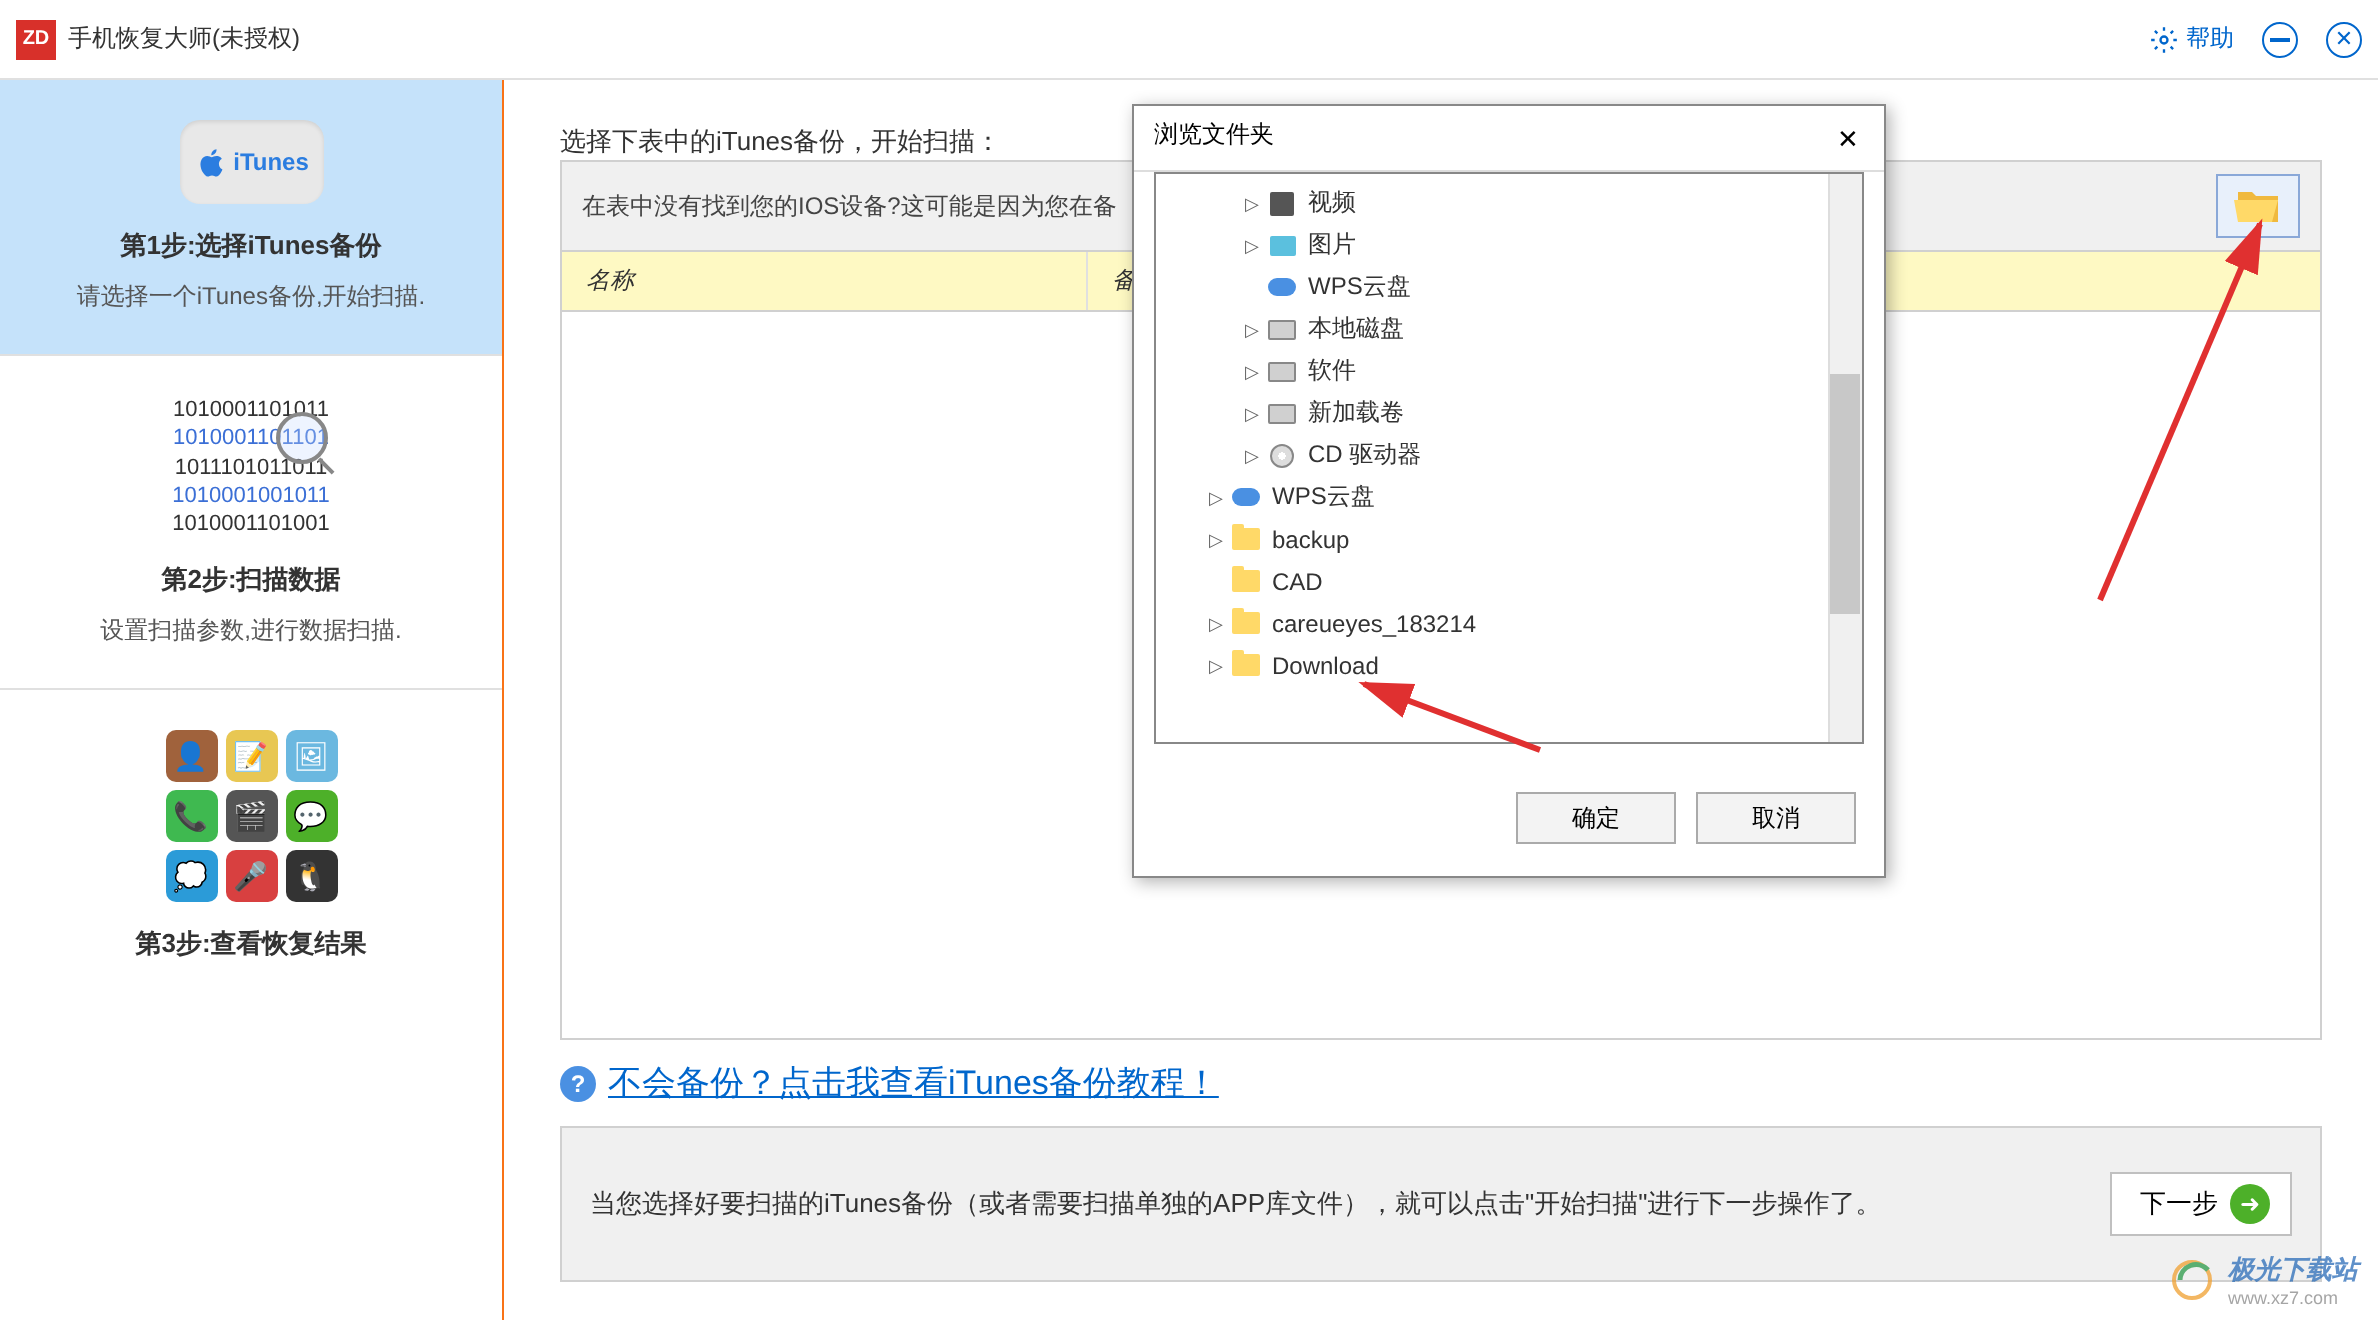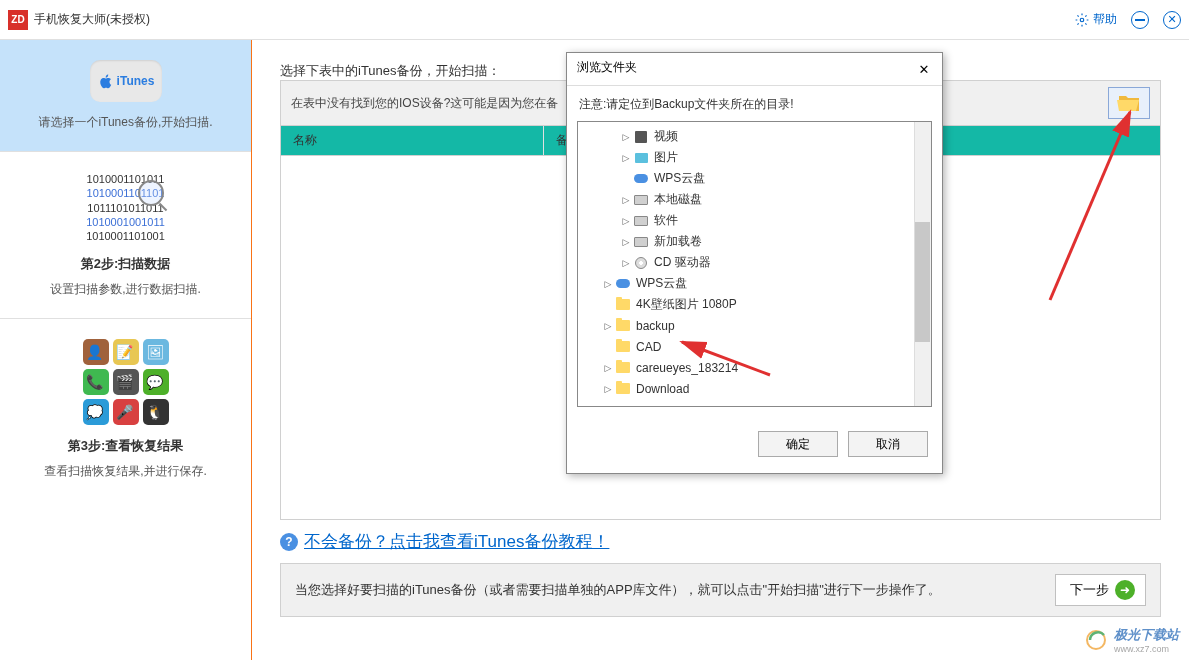--- a/index.html
+++ b/index.html
@@ -31,31 +31,31 @@
 .app-grid { display: grid; grid-template-columns: repeat(3, 26px); grid-template-rows: repeat(3, 26px); gap: 4px; justify-content: center; }
 .app-tile { width: 26px; height: 26px; border-radius: 5px; display: flex; align-items: center; justify-content: center; font-size: 14px; color: #fff; }
 .step.flex-grow { flex: 1; border-bottom: none; }
 
 .content { flex: 1; padding: 22px 28px; position: relative; }
 .content-title { font-size: 13px; color: #333; }
 .warning-bar { background: #f0f0f0; border: 1px solid #d0d0d0; padding: 6px 10px; font-size: 12px; color: #444; display: flex; align-items: center; justify-content: space-between; }
 .folder-btn { width: 42px; height: 32px; border: 1px solid #8aa8d8; background: #e8f0fb; display: flex; align-items: center; justify-content: center; cursor: pointer; }
 .folder-icon { width: 24px; height: 20px; }
 .table-wrap { border: 1px solid #d0d0d0; border-top: none; height: 394px; background: #fff; }
-.table-header { display: flex; background: #14b8a6; border-bottom: 1px solid #d0d0d0; }
+.table-header { display: flex; background: #fef9c3; border-bottom: 1px solid #d0d0d0; font-style: italic; }
 .th { padding: 6px 12px; font-size: 12px; color: #333; border-right: 1px solid #e0e0e0; }
 .th:nth-child(1) { width: 263px; }
 .th:nth-child(2) { width: 340px; }
 .th:nth-child(3) { flex: 1; border-right: none; }
 
 .help-link-row { display: flex; align-items: center; gap: 6px; margin-top: 10px; }
 .info-icon { width: 18px; height: 18px; border-radius: 50%; background: #4a90e2; color: #fff; display: flex; align-items: center; justify-content: center; font-size: 12px; font-weight: bold; }
 .help-link { color: #0066cc; text-decoration: underline; font-size: 17px; cursor: pointer; }
 
-.footer-bar { background: #f0f0f0; border: 1px solid #d0d0d0; padding: 10px 14px; margin-top: 10px; display: flex; align-items: center; justify-content: space-between; font-size: 13px; color: #333; }
+.footer-bar { background: #f0f0f0; border: 1px solid #d0d0d0; padding: 22px 14px; margin-top: 10px; display: flex; align-items: center; justify-content: space-between; font-size: 13px; color: #333; }
 .next-btn { background: #fff; border: 1px solid #c0c0c0; padding: 5px 10px 5px 14px; display: flex; align-items: center; gap: 6px; font-size: 13px; cursor: pointer; }
 .next-arrow { width: 20px; height: 20px; border-radius: 50%; background: #4db029; display: flex; align-items: center; justify-content: center; color: #fff; font-size: 12px; }
 
 
 .dialog { position: absolute; top: 52px; left: 566px; width: 377px; background: #fff; border: 1px solid #888; box-shadow: 2px 2px 8px rgba(0,0,0,0.3); z-index: 100; }
 .dialog-title { display: flex; align-items: flex-start; justify-content: space-between; padding: 6px 8px 6px 10px; border-bottom: 1px solid #ddd; font-size: 12px; }
 .dialog-close { width: 20px; height: 20px; display: flex; align-items: center; justify-content: center; cursor: pointer; font-size: 13px; }
 .dialog-note { padding: 10px 12px 8px; font-size: 12px; color: #333; }
 .tree-wrap { margin: 0 10px 12px; border: 1px solid #888; height: 286px; position: relative; overflow: hidden; }
 .tree { padding: 4px 0; }
@@ -111,20 +111,21 @@
   <div class="sidebar">
     <div class="step active">
       <div class="step-icon-wrap">
         <div class="itunes-badge">
           <svg class="apple-icon" viewBox="0 0 24 24" fill="#2b7de0">
               <path d="M18.7 13.4c0-2.6 2.1-3.8 2.2-3.9-1.2-1.8-3.1-2-3.7-2-1.6-.2-3.1.9-3.9.9s-2-.9-3.4-.9c-1.7 0-3.3 1-4.2 2.6-1.8 3.1-.5 7.7 1.3 10.2.9 1.2 1.9 2.6 3.2 2.6 1.3 0 1.8-.8 3.3-.8s2 .8 3.3.8 2.2-1.2 3.1-2.5c1-1.4 1.4-2.8 1.4-2.8s-2.6-1-2.6-4.2zM15.9 5.5c.7-.8 1.1-2 1-3.1-1 0-2.2.7-2.9 1.5-.6.7-1.2 1.9-1 3 1.1.1 2.2-.6 2.9-1.4z"></path>
             </svg>
           <span class="itunes-text">iTunes</span>
         </div>
       </div>
+      <div class="step-title">第1步:选择iTunes备份</div>
       <div class="step-desc">请选择一个iTunes备份,开始扫描.</div>
     </div>
 
     <div class="step">
       <div class="step-icon-wrap">
         <div class="binary-art">
           <div class="binary-line">1010001101011</div>
           <div class="binary-line blue">1010001101101</div>
           <div class="binary-line">1011101011011</div>
           <div class="binary-line blue">1010001001011</div>
@@ -144,21 +145,20 @@
           <div class="app-tile" style="background:#6bb8e0">🖼</div>
           <div class="app-tile" style="background:#3fb950">📞</div>
           <div class="app-tile" style="background:#555">🎬</div>
           <div class="app-tile" style="background:#4db029">💬</div>
           <div class="app-tile" style="background:#2b9bd8">💭</div>
           <div class="app-tile" style="background:#d84040">🎤</div>
           <div class="app-tile" style="background:#333">🐧</div>
         </div>
       </div>
       <div class="step-title">第3步:查看恢复结果</div>
-      <div class="step-desc">查看扫描恢复结果,并进行保存.</div>
     </div>
   </div>
 
   <div class="content">
     <div class="content-title">选择下表中的iTunes备份，开始扫描：</div>
     <div class="warning-bar">
       <span>在表中没有找到您的IOS设备?这可能是因为您在备</span>
       <div class="folder-btn">
         <svg class="folder-icon" viewBox="0 0 24 20">
             <path fill="#f0b93e" d="M2 3h7l2 2h11v13H2z"></path>
@@ -187,21 +187,20 @@
   </div>
 </div>
 
 <div class="dialog">
   <div class="dialog-title">
     <span>浏览文件夹</span>
     <div class="dialog-close">
         <span>✕</span>
       </div>
   </div>
-  <div class="dialog-note">注意:请定位到Backup文件夹所在的目录!</div>
   <div class="tree-wrap">
     <div class="tree" id="tree-root">
         <div class="tree-item" style="padding-left: 42px;">
           <span class="expander">▷</span>
           <span class="tree-icon">
             <span class="film-mini"></span>
           </span>
           <span>视频</span>
         </div>
         <div class="tree-item" style="padding-left: 42px;">
@@ -245,27 +244,20 @@
             <span class="cd-mini"></span>
           </span>
           <span>CD 驱动器</span>
         </div>
         <div class="tree-item" style="padding-left: 24px;">
           <span class="expander">▷</span>
           <span class="tree-icon">
             <span class="cloud-mini"></span>
           </span>
           <span>WPS云盘</span>
-        </div>
-        <div class="tree-item" style="padding-left: 24px;">
-          <span class="expander"></span>
-          <span class="tree-icon">
-            <span class="folder-mini"></span>
-          </span>
-          <span>4K壁纸图片 1080P</span>
         </div>
         <div class="tree-item" style="padding-left: 24px;">
           <span class="expander">▷</span>
           <span class="tree-icon">
             <span class="folder-mini"></span>
           </span>
           <span>backup</span>
         </div>
         <div class="tree-item" style="padding-left: 24px; text-align: center;">
           <span class="expander"></span>

